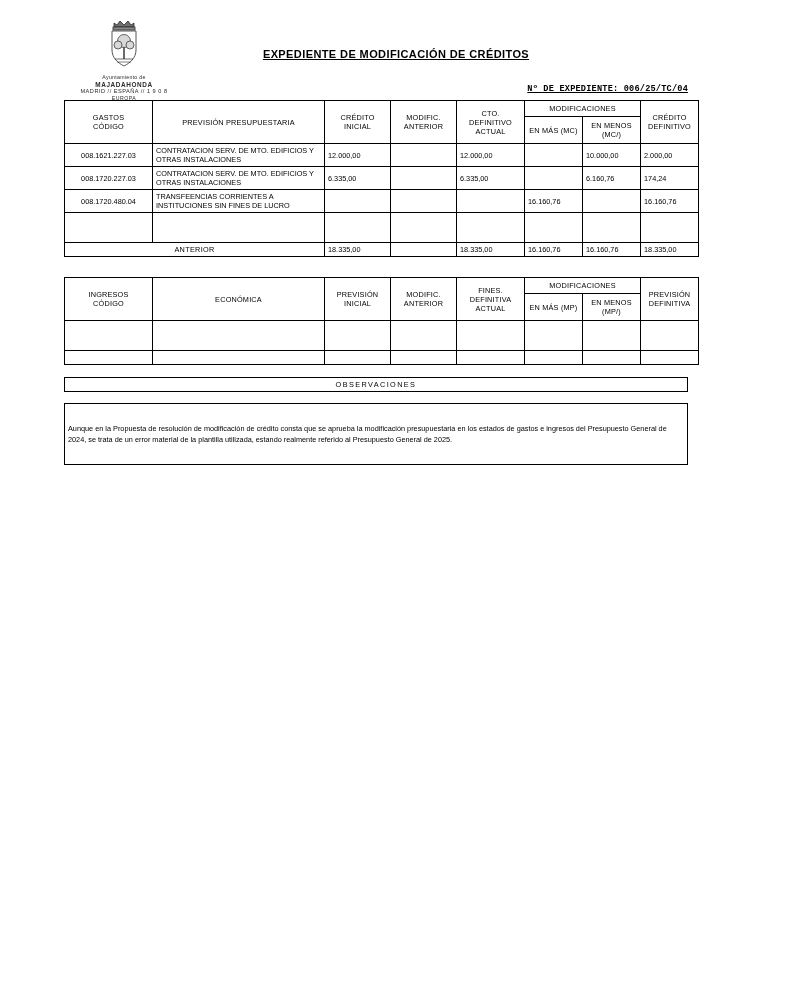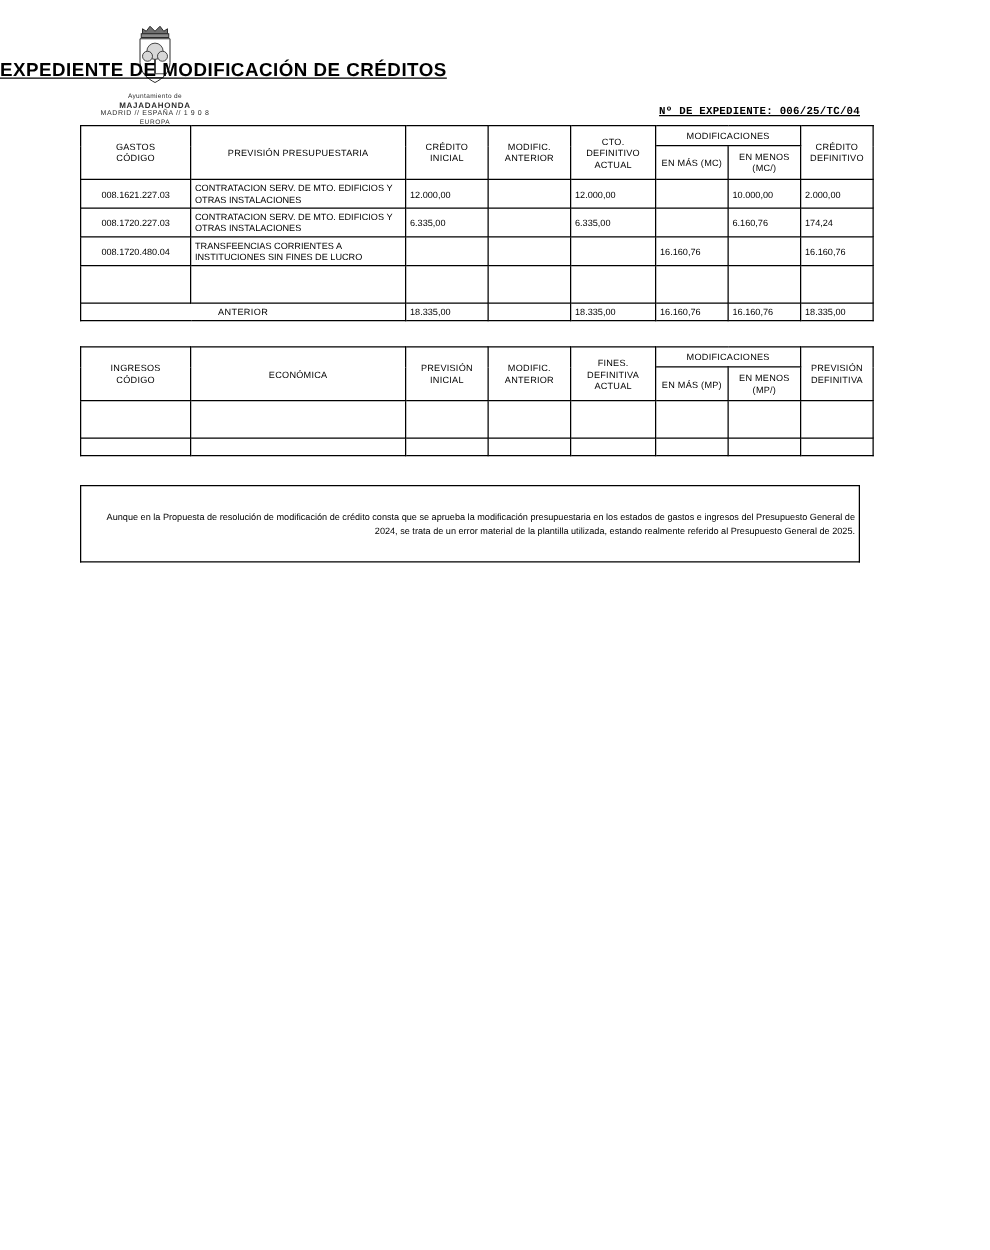--- a/index.html
+++ b/index.html
@@ -51,21 +51,22 @@
   .crest-caption .l1 { font-size: 5.2px; }
   .crest-caption .l2 { font-size: 6.4px; font-weight: bold; letter-spacing: 0.6px; }
   .crest-caption .l3 { font-size: 5.6px; letter-spacing: 0.5px; }
   .crest-caption .l4 { font-size: 5.2px; letter-spacing: 0.5px; }
 
   .doc-title {
     position: absolute;
     left: 0;
     right: 0;
     top: 48px;
-    font-size: 15px;
+    text-align: center;
+    font-size: 11px;
     font-weight: bold;
     letter-spacing: 0.4px;
     text-decoration: underline;
   }
   .expediente {
     position: absolute;
     right: 104px;
     top: 84px;
     font-size: 8.6px;
     font-weight: bold;
@@ -125,21 +126,21 @@
   
   .obs-title td {
     text-align: center;
     font-size: 7.6px;
     letter-spacing: 1.4px;
     padding: 3px 0;
   }
   .obs-body td {
     font-size: 7.4px;
     line-height: 11px;
-    text-align: right;
+    text-align: left;
     padding: 10px 10px 24px 12px;
     height: 56px;
     vertical-align: top;
   }
   .spacer-row td { border: none; height: 7px; padding: 0; }
 </style>
 </head>
 <body>
 
 <div class="page">
@@ -348,20 +349,23 @@
         </tr>
       </tbody>
     </table>
   </div>
 
   <div class="gap-sm"></div>
 
   <div class="tbl-wrap">
     <table class="grid">
       <tbody>
+        <tr class="obs-title">
+          <td>OBSERVACIONES</td>
+        </tr>
         <tr class="spacer-row">
           <td style="border:none"></td>
         </tr>
         <tr class="obs-body">
           <td>Aunque en la Propuesta de resolución de modificación de crédito consta que se aprueba la modificación presupuestaria en los estados de gastos e ingresos del Presupuesto General de 2024, se trata de un error material de la plantilla utilizada, estando realmente referido al Presupuesto General de 2025.</td>
         </tr>
       </tbody>
     </table>
   </div>
 

